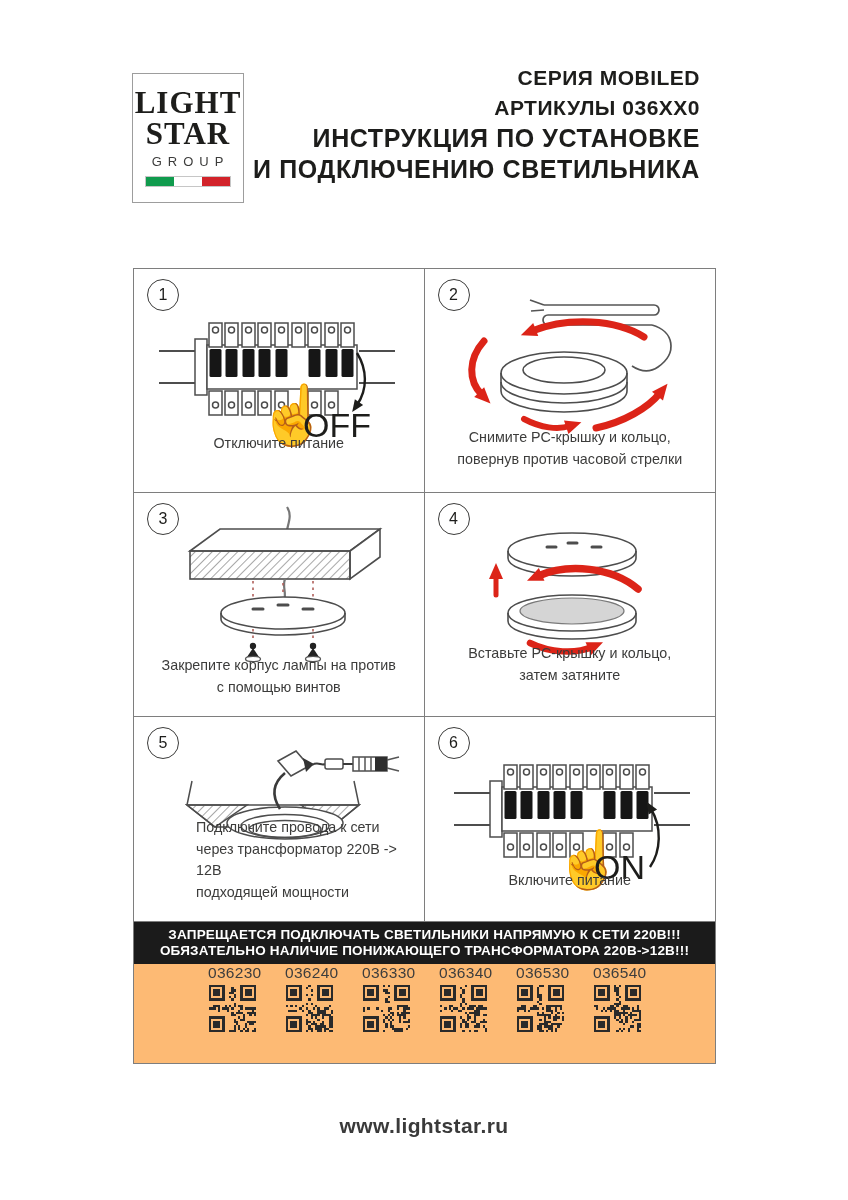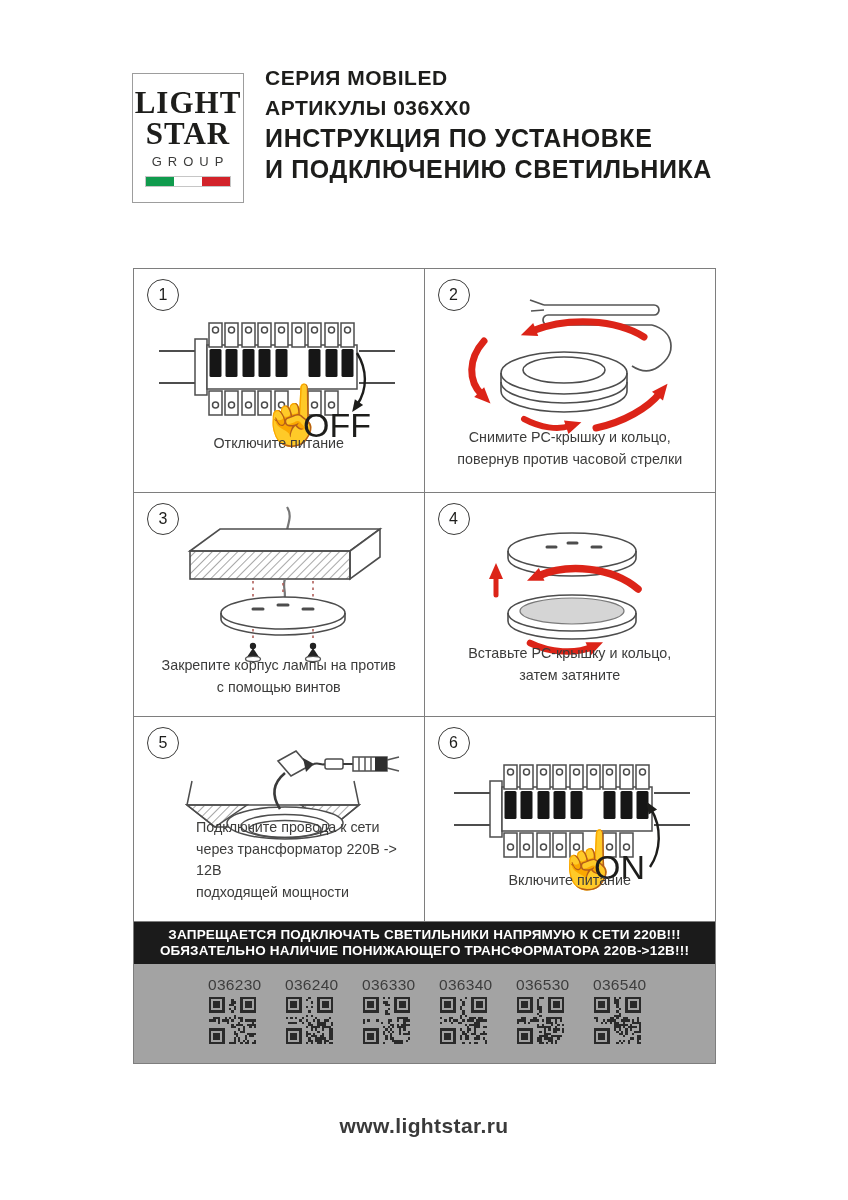--- a/index.html
+++ b/index.html
@@ -11,21 +11,21 @@
   
   .logo-box{
     position:absolute;left:132px;top:73px;width:112px;height:130px;
     border:1px solid #9d9d9d;box-sizing:border-box;text-align:center;padding-top:13px;
   }
   .logo-word{font-family:"Liberation Serif",serif;font-weight:700;font-size:31px;line-height:31px;letter-spacing:1px;color:#1d1d1b;}
   .logo-group{font-size:13px;letter-spacing:6px;color:#3c3c3b;margin-top:5px;padding-left:5px;}
   .logo-flag{width:84px;height:9px;margin:7px auto 0;display:flex;border:1px solid #c6c6c6;box-sizing:content-box;}
   .logo-flag span{flex:1;}
   
-  .header-block{position:absolute;right:136px;top:63px;}
+  .header-block{position:absolute;right:148px;top:63px;text-align:right;}
   .header-series{font-size:21px;font-weight:700;line-height:30px;letter-spacing:0.5px;}
   .header-title{font-size:25px;font-weight:700;line-height:31px;letter-spacing:0.6px;}
   
   .doc-table{
     position:absolute;left:133px;top:268px;width:583px;
     border:1px solid #7e7e7e;box-sizing:border-box;background:#fff;
   }
   .steps-grid{display:grid;grid-template-columns:1fr 1fr;}
   .cell{position:relative;box-sizing:border-box;background:#fff;}
   .cell.c1{border-right:1px solid #7e7e7e;}
@@ -42,22 +42,22 @@
     font-size:14.3px;line-height:21.5px;color:#3c3c3b;
   }
   .caption.left{text-align:left;padding-left:62px;}
   
   .warning-bar{
     background:#1b1b1b;color:#ffffff;text-align:center;
     padding:5px 20px 6px;font-weight:700;font-size:13.5px;line-height:15.5px;letter-spacing:0.2px;
   }
   
   .qr-section{
-    height:99px;box-sizing:border-box;padding-top:12px;
-    display:flex;justify-content:center;gap:29px;background:#a3a3a3;
+    height:99px;box-sizing:border-box;
+    display:flex;justify-content:center;gap:29px;background:#fdba74;
   }
   .qr-col{width:48px;text-align:center;}
   .qr-num{font-size:15.5px;color:#3d3d3d;margin-bottom:3px;letter-spacing:0.3px;}
   .qr-box{width:47px;height:47px;margin:0 auto;}
   
   .footer-url{
     position:absolute;left:0;right:0;top:1114px;text-align:center;
     font-size:21px;font-weight:700;letter-spacing:0.4px;color:#3a3a3a;
   }
   .hidden-defs{position:absolute;width:0;height:0;overflow:hidden;}

